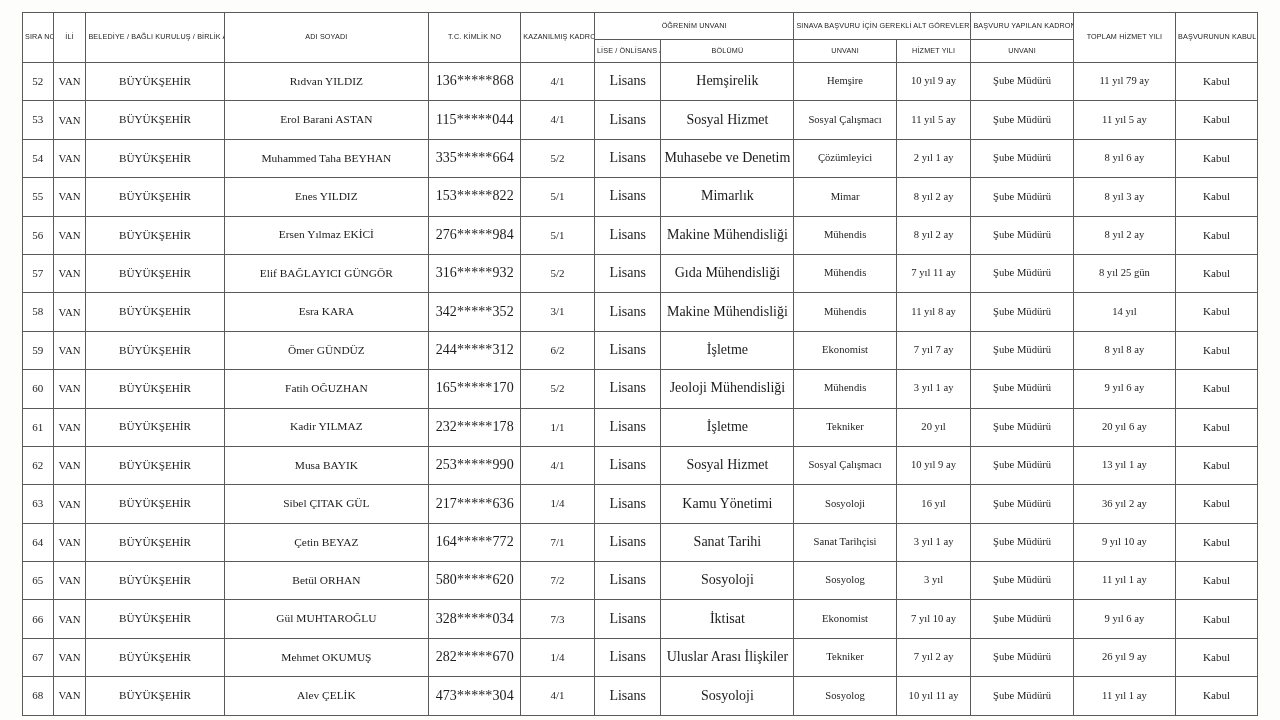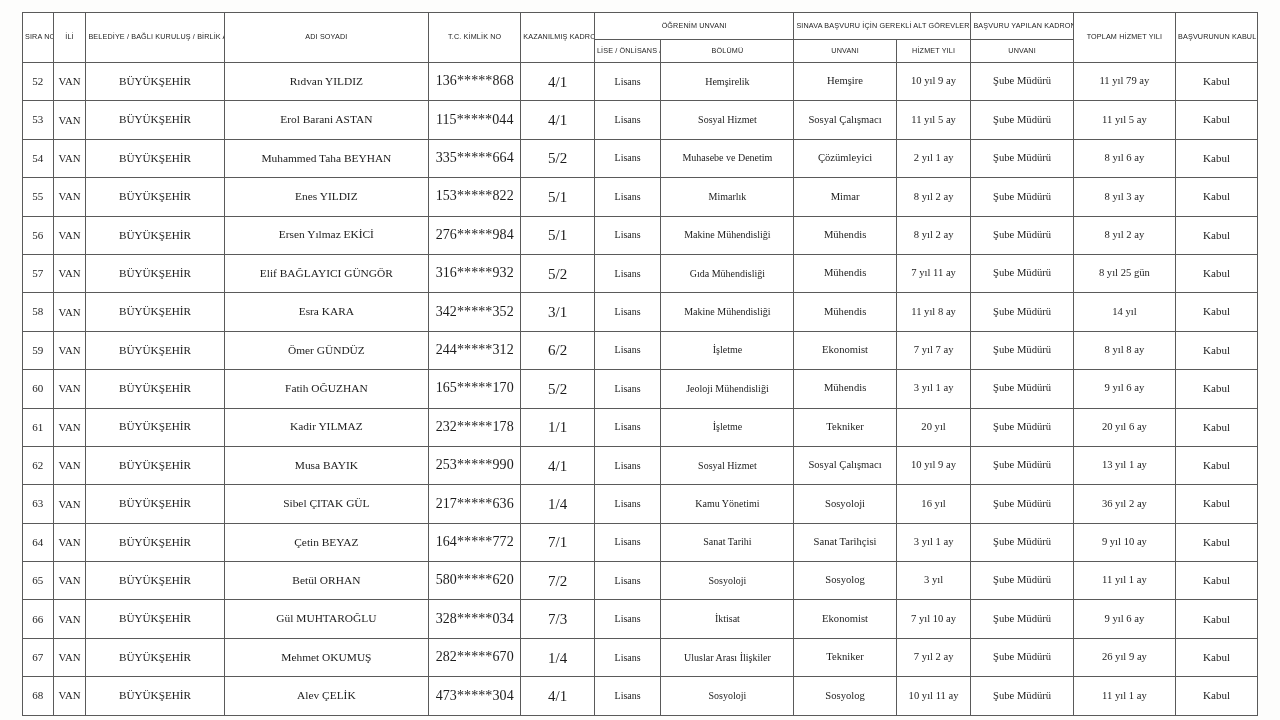--- a/index.html
+++ b/index.html
@@ -65,23 +65,23 @@
   tbody td {
     height: 37.4px;
     font-size: 11.2px;
     line-height: 1.2;
   }
   td.c-sira   { font-size: 11px; margin-top: 8px; }
   td.c-il     { font-size: 10.8px; }
   td.c-kurum  { text-align: left;  padding-left: 6px; font-size: 11.2px; }
   td.c-ad     { text-align: left;  padding-left: 8px; font-size: 11.4px; }
   td.c-tc     { font-size: 14px; letter-spacing: 0.1px; }
-  td.c-derece { font-size: 15px; }
-  td.c-lisans { font-size: 10px; }
-  td.c-bolum  { font-size: 10px; }
+  td.c-derece { font-size: 11px; }
+  td.c-lisans { font-size: 14px; }
+  td.c-bolum  { font-size: 14px; }
   td.c-unvan  { font-size: 10.6px; }
   td.c-hizmet { font-size: 10.6px; }
   td.c-kadro  { font-size: 10.6px; }
   td.c-toplam { font-size: 10.6px; }
   td.c-kabul  { font-size: 11px; }
 </style>
 </head>
 <body>
 
 <div id="scan">

